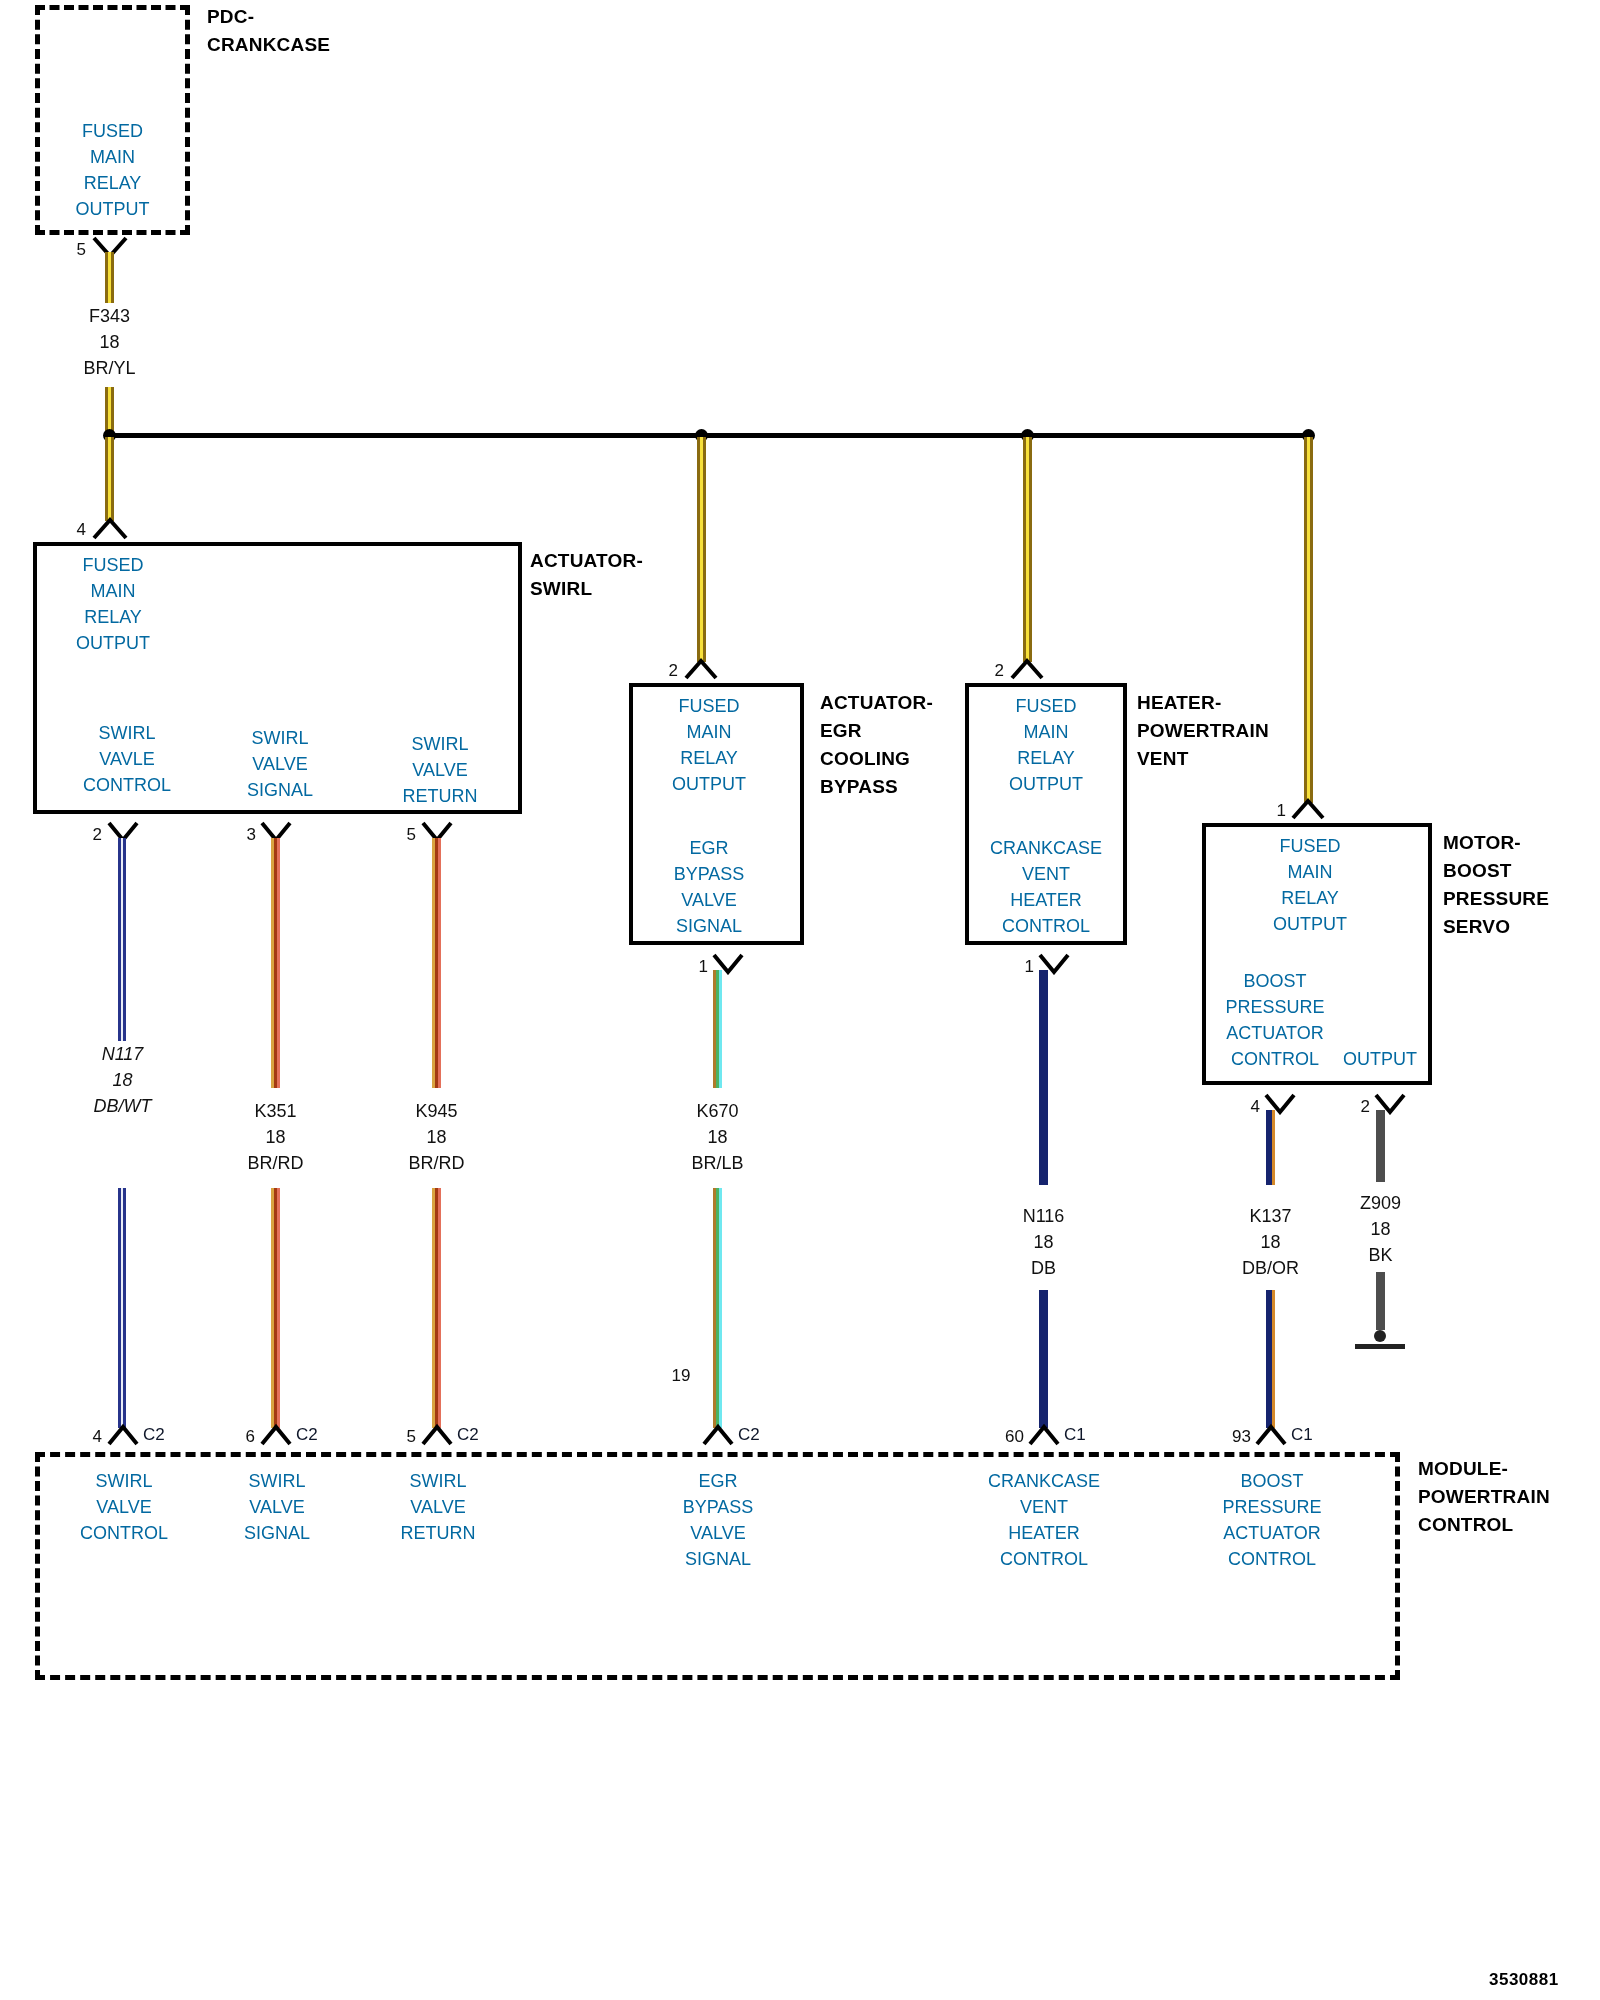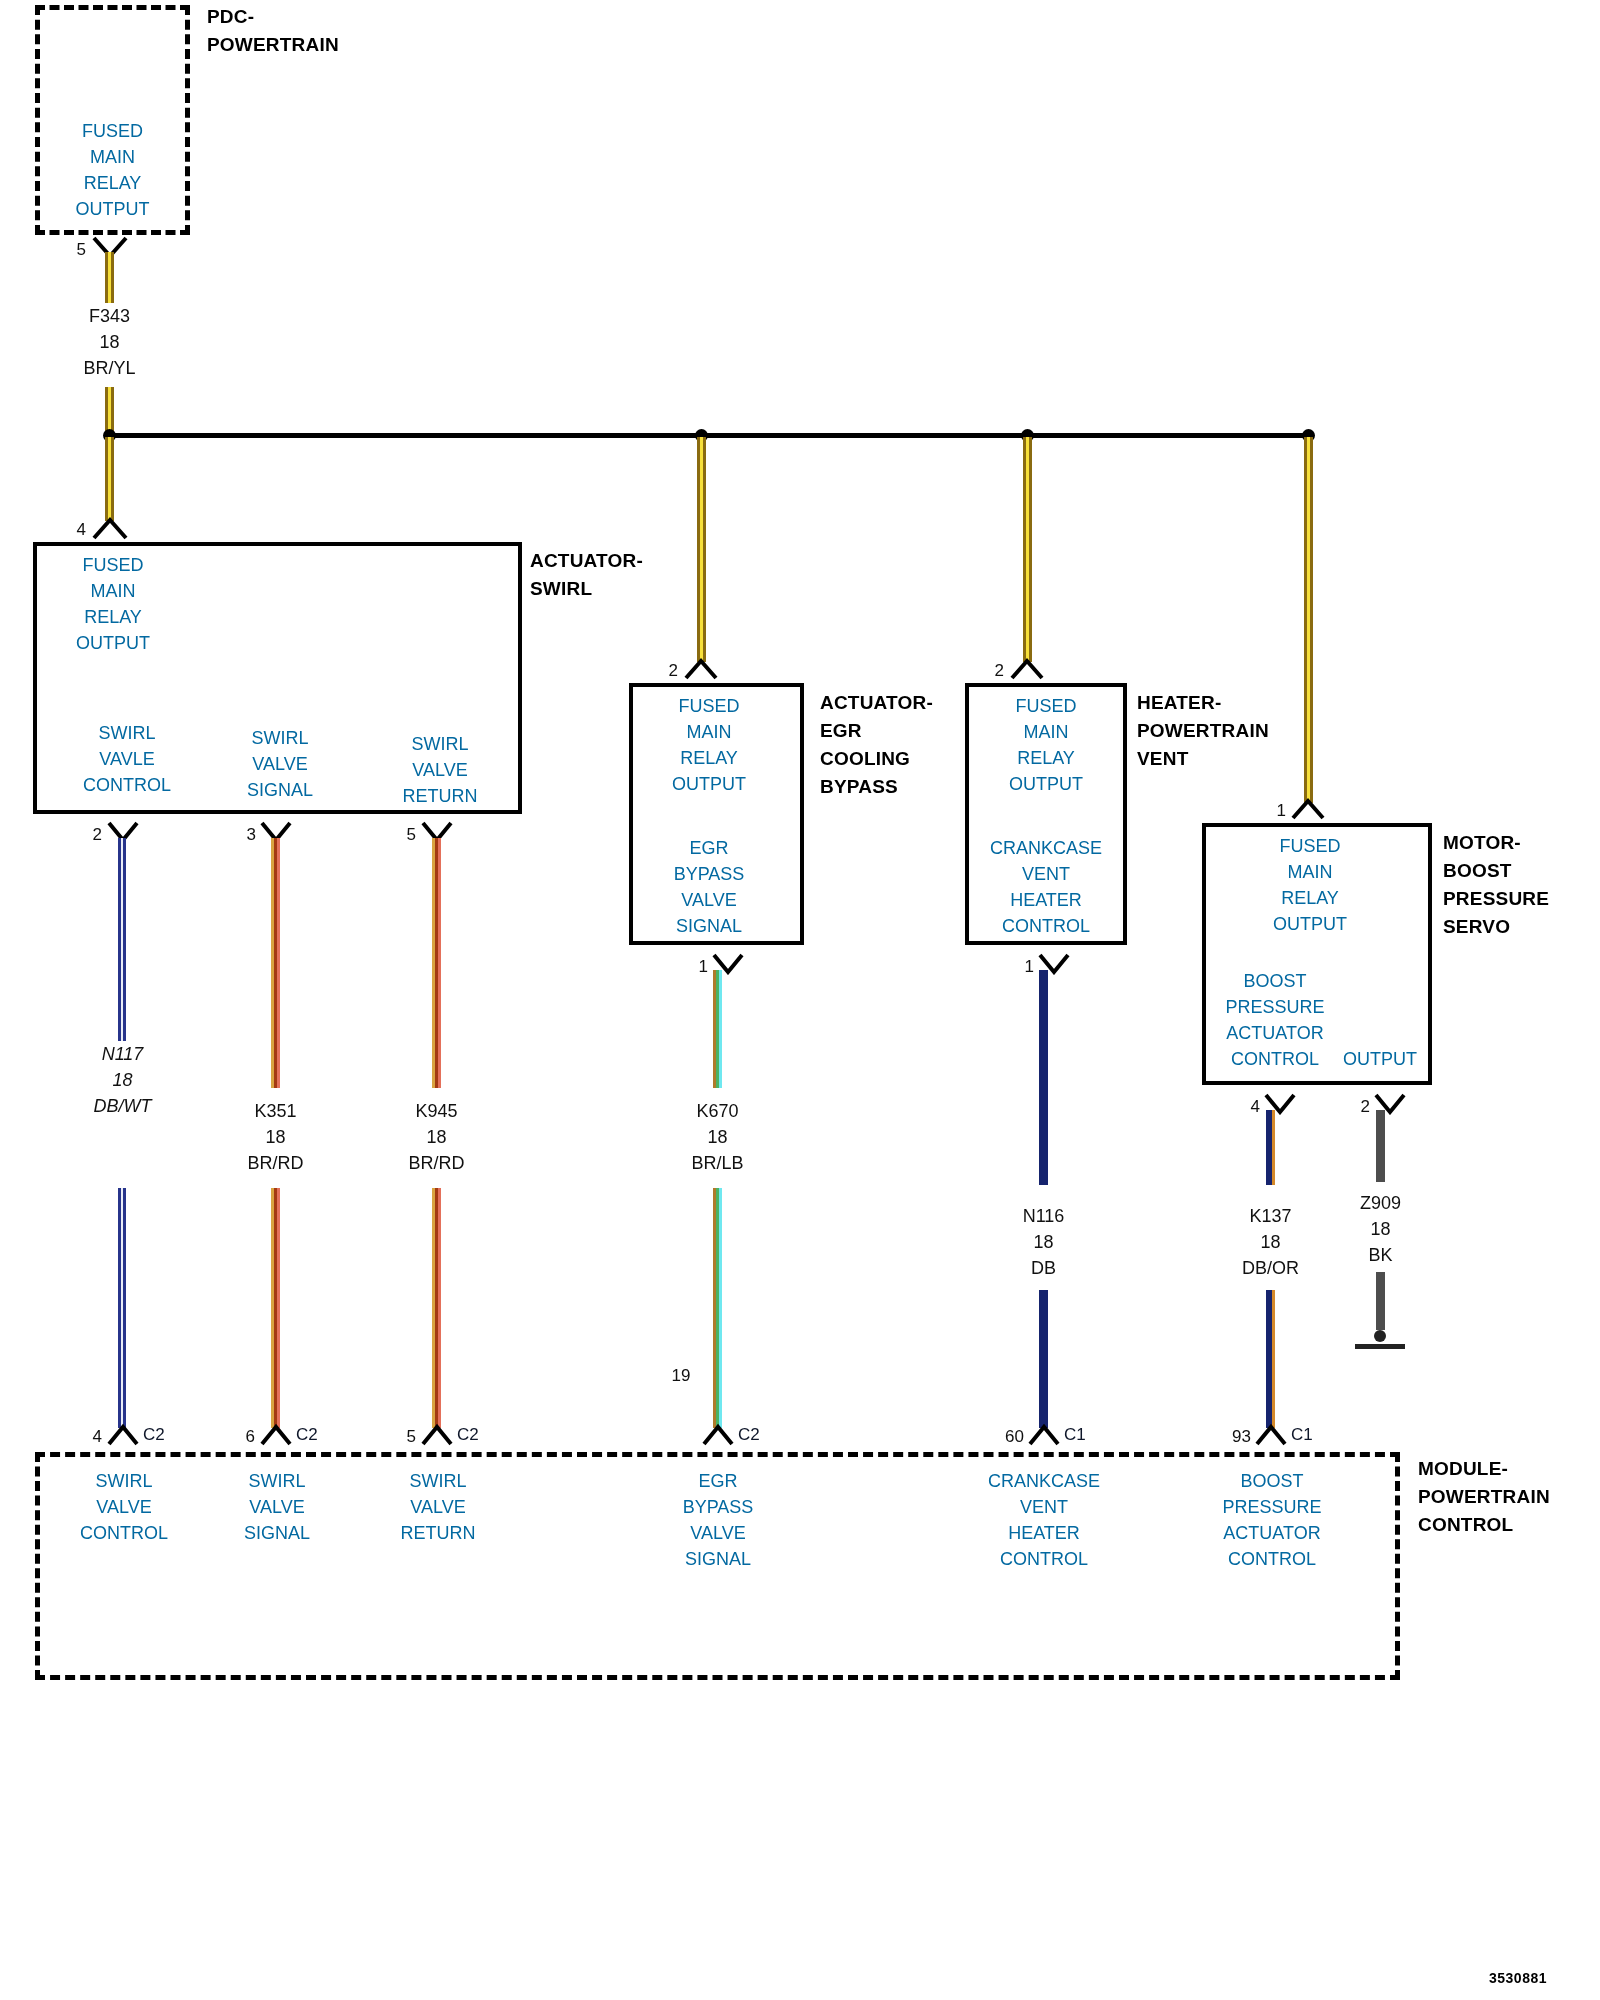--- a/index.html
+++ b/index.html
@@ -105,33 +105,33 @@
   }
   .gnd-bar {
     position: absolute;
     height: 5px;
     background: #222;
   }
 
   
   .diagram-id {
     position: absolute;
-    font-size: 14px;
+    font-size: 17px;
     font-weight: bold;
     letter-spacing: 0.5px;
   }
 </style>
 </head>
 <body>
 
 <div id="canvas">
 
   <div class="box-dashed" style="left:35px; top:5px; width:155px; height:230px;"></div>
   <div class="comp-name" style="left:207px; top:3px; width:210px;">PDC-
-POWERTRAIN</div>
+CRANKCASE</div>
   <div class="term-text" style="left:35px; top:118px; width:155px;">FUSED
 MAIN
 RELAY
 OUTPUT</div>
 
   <div class="pin-num" style="left:62px; top:240px; width:24px;">5</div>
   <svg class="chev" style="left:92px; top:236px;" width="36" height="24" viewBox="0 0 36 24">
     <path d="M2 2 L18 20 L34 2" fill="none" stroke="#000" stroke-width="4"></path>
   </svg>
 

